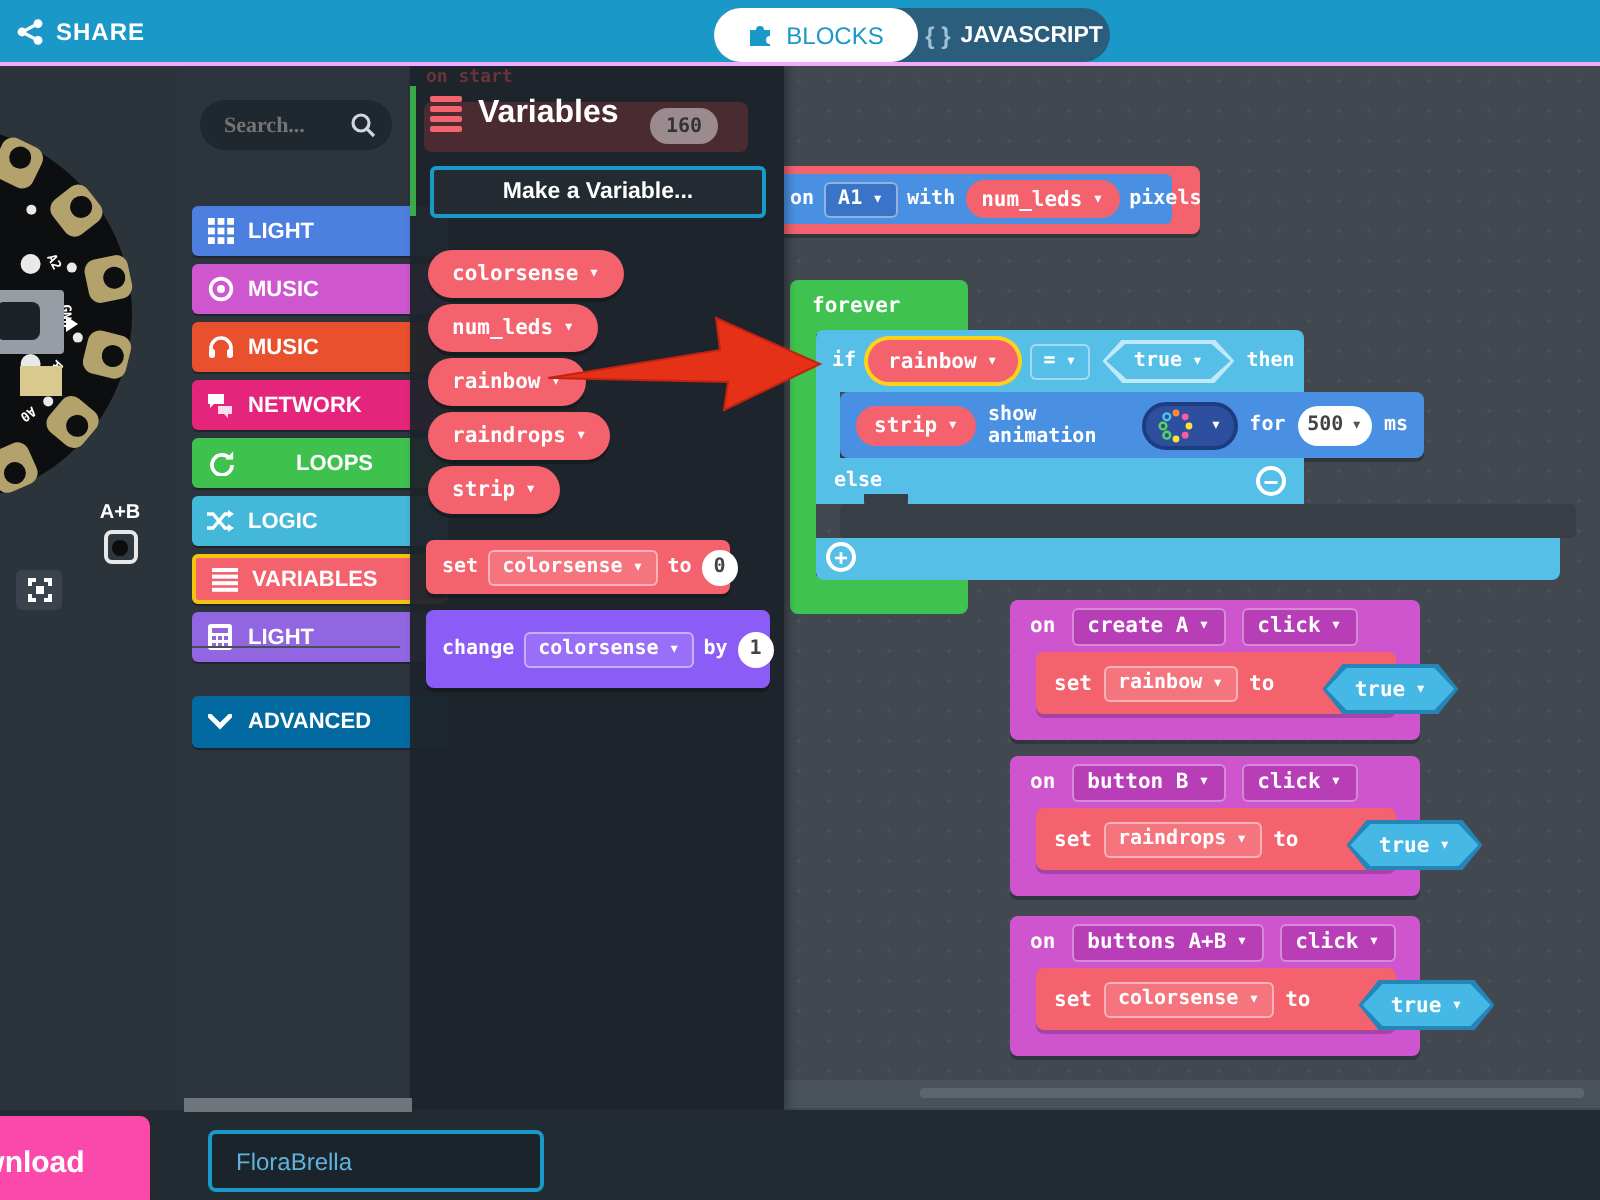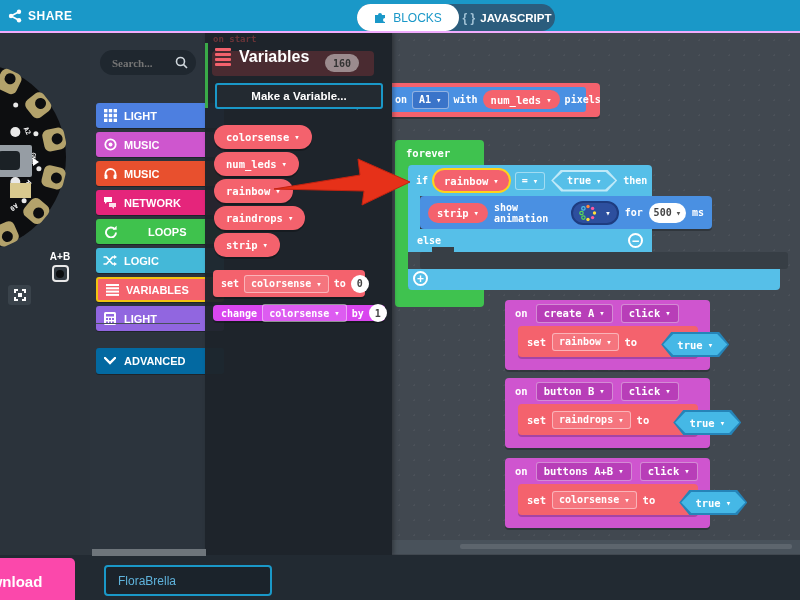--- a/index.html
+++ b/index.html
@@ -344,21 +344,21 @@
     <span class="vpill mono caret" style="top:146px;">rainbow</span>
     <span class="vpill mono caret" style="top:173px;">raindrops</span>
     <span class="vpill mono caret" style="top:200px;">strip</span>
 
     <div class="blockrow mono" style="left:8px;top:237px;width:152px;height:27px;background:#f4626d;">
       <span>set</span>
       <span class="field mono caret">colorsense</span>
       <span>to</span>
       <span class="numoval mono">0</span>
     </div>
-    <div class="blockrow mono" style="left:8px;top:272px;width:172px;height:16px;background:#d946ef;justify-content:space-between;">
+    <div class="blockrow mono" style="left:8px;top:272px;width:172px;height:39px;background:#8b5cf6;justify-content:space-between;">
       <span>change</span>
       <span class="field mono caret">colorsense</span>
       <span>by</span>
       <span class="numoval mono">1</span>
     </div>
   </div>
 
   <div id="canvas" class="abs">
 
     <div class="abs" style="left:-10px;top:50px;width:218px;height:34px;background:#f4626d;border-radius:4px;box-shadow:0 2px 0 rgba(0,0,0,.25);">

